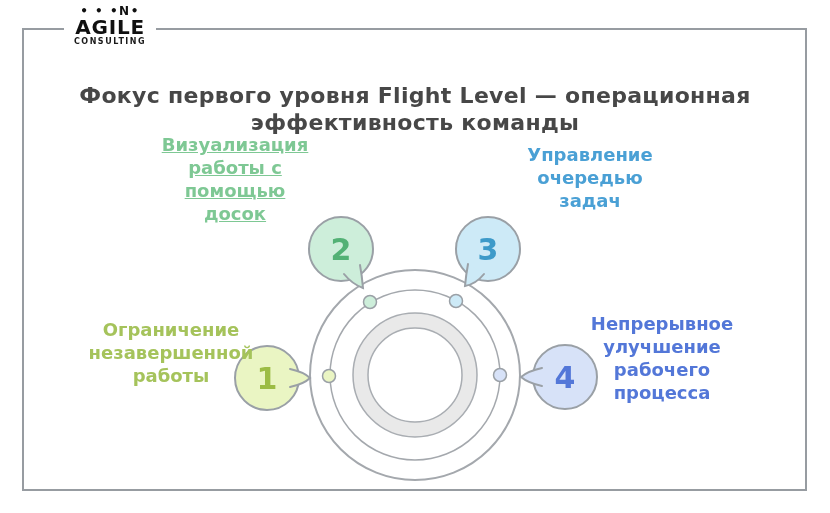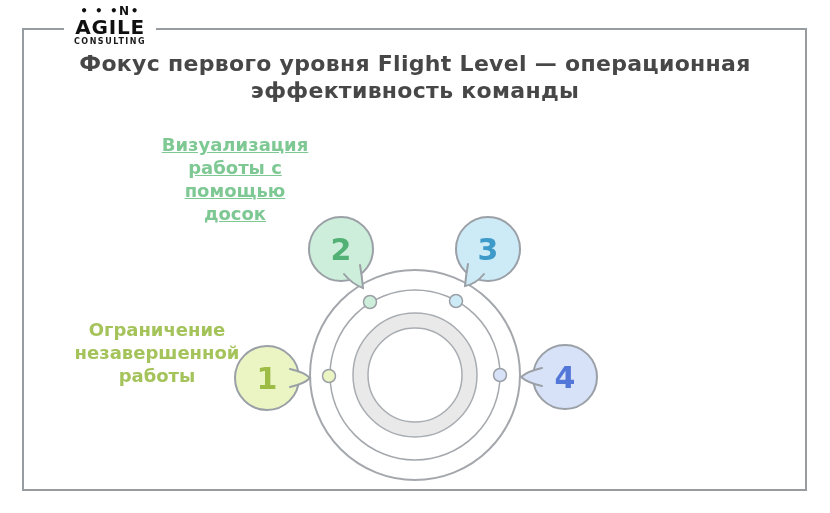--- a/index.html
+++ b/index.html
@@ -20,50 +20,57 @@
   .logo-sub  { font-size:8px;  font-weight:700; letter-spacing:1.5px; line-height:10px; color:#1a1a1a;text-align:right; }
   .title {
     position:absolute; left:0; top:50px; width:830px; margin:0; z-index:2;
     text-align:center; font-size:22px; line-height:27px; font-weight:bold;
     letter-spacing:0.3px; white-space:pre-line; color:#474747;
   }
   .label {
     position:absolute; width:190px; z-index:2; text-align:center;
     font-size:18px; line-height:23px; font-weight:bold; white-space:pre-line;
   }
-  .l1 { left:62px;  top:318px; }
+  .l1 { left:76px;  top:318px; }
   .l2 { left:140px; top:133px; }
   .l3 { left:495px; top:143px; }
   .l4 { left:567px; top:312px; }
   .diagram { position:absolute; left:0; top:0; z-index:1; }
   .digit { font-family:"DejaVu Sans","Liberation Sans",sans-serif; font-size:30px; font-weight:bold; }
 </style>
 </head>
 <body>
 
 <div class="canvas">
 
   <div class="frame"></div>
 
   <div class="logo">
     <div class="logo-dots">• • •N•</div>
     <div class="logo-name">AGILE</div>
     <div class="logo-sub">CONSULTING</div>
   </div>
 
-  <h1 class="title" style="color: rgb(71, 71, 71);">Фокус первого уровня Flight Level — операционная
+  <h1 class="title" style="color: rgb(71, 71, 71); margin-top: 32px;">Фокус первого уровня Flight Level — операционная
 эффективность команды</h1>
 
   <div class="label l1" style="color: rgb(165, 195, 91);">Ограничение
 незавершенной
 работы</div>
   <div class="label l2" style="color: rgb(126, 200, 148); text-decoration: underline;">Визуализация
 работы с
 помощью
 досок</div>
+  <div class="label l3" style="color: rgb(74, 160, 213);">Управление
+очередью
+задач</div>
+  <div class="label l4" style="color: rgb(83, 119, 216);">Непрерывное
+улучшение
+рабочего
+процесса</div>
 
   <svg class="diagram" width="830" height="513" viewBox="0 0 830 513">
 
     <g>
       <circle cx="415" cy="375" r="105" fill="none" stroke="#a4a8ad" stroke-width="2"></circle>
       <circle cx="415" cy="375" r="85" fill="none" stroke="#a4a8ad" stroke-width="1.5"></circle>
       <circle cx="415" cy="375" r="54.5" fill="none" stroke-width="15" stroke="#e9e9e9"></circle>
       <circle cx="415" cy="375" r="62" fill="none" stroke="#a9adb2" stroke-width="1.5"></circle>
       <circle cx="415" cy="375" r="47" fill="none" stroke="#a9adb2" stroke-width="1.5"></circle>
     </g>

